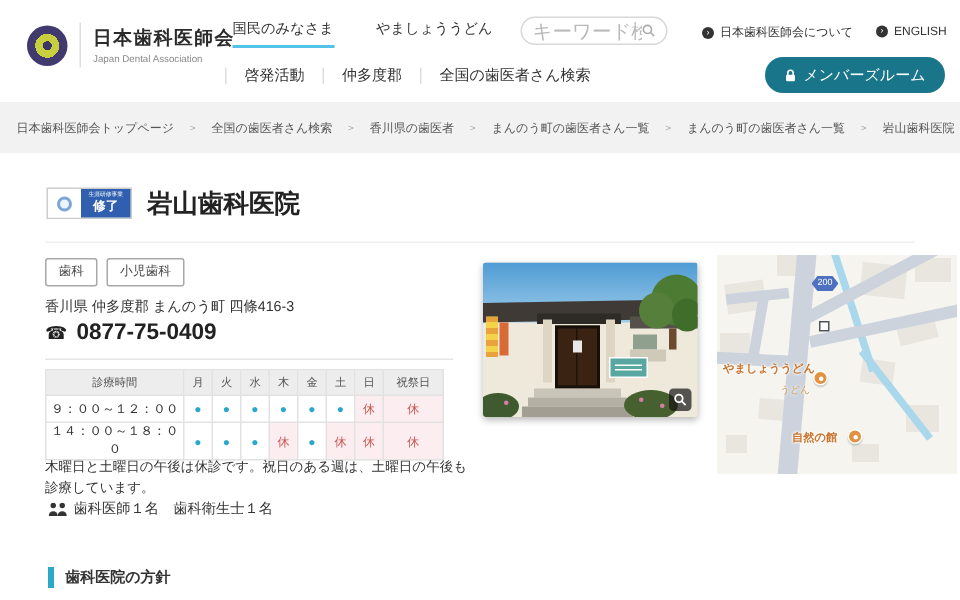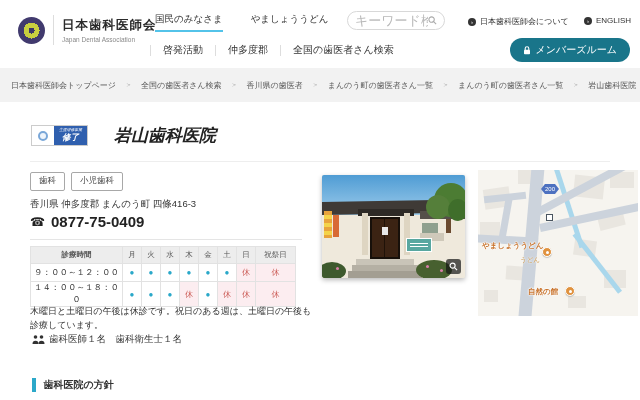--- a/index.html
+++ b/index.html
@@ -39,21 +39,21 @@
                  background:#19758a; border:none; border-radius:12px; color:#fff; font-size:10px;
                  display:flex; align-items:center; gap:5px; cursor:pointer; font-family:inherit; }
 
   
   .breadcrumb { position:absolute; top:68px; left:0; width:640px; height:34px; background:#f2f2f2;
                 display:flex; align-items:center; padding-left:11px; font-size:8px; color:#555; gap:9px; }
   .bc-link { cursor:pointer; }
   .bc-sep { color:#999; font-size:7px; }
 
   
-  .clinic-title-row { position:absolute; left:31px; top:124px; display:flex; align-items:center; gap:26px;font-style:italic; }
+  .clinic-title-row { position:absolute; left:31px; top:124px; display:flex; align-items:center; gap:10px; }
   .badge { display:flex; height:21px; border:1px solid #ccc; }
   .badge-left { width:22px; background:#fff; display:flex; align-items:center; justify-content:center; }
   .badge-emblem { width:10px; height:10px; border:2px solid #7aa7d8; border-radius:50%; background:#eef4fb; }
   .badge-right { width:33px; background:#2f5fae; color:#fff; display:flex; flex-direction:column;
                  align-items:center; justify-content:center; line-height:1.1; }
   .badge-small { font-size:4.5px; transform:scale(.85); white-space:nowrap; }
   .badge-large { font-size:8.5px; font-weight:bold; }
   .clinic-name { font-size:17px; font-weight:bold; color:#222; }
   .title-divider { position:absolute; left:30px; top:161px; width:580px; border-top:1px solid #eee; }
 
@@ -62,21 +62,21 @@
   .tag { border:1px solid #a8a8a8; border-radius:2px; font-size:8.5px; padding:2px 8px 3px; color:#444; background:#fff; }
   .address { position:absolute; left:30px; top:198px; font-size:9.5px; color:#333; }
   .phone { position:absolute; left:30px; top:213px; font-size:15px; font-weight:bold; color:#222;
            display:flex; align-items:center; gap:6px; cursor:pointer; }
   .phone-glyph { font-size:12px; font-weight:normal; }
   .left-divider { position:absolute; left:30px; top:239px; width:272px; border-top:1px solid #e5e5e5; }
 
   .sched { position:absolute; left:30px; top:246px; border-collapse:collapse; table-layout:fixed; }
   .sched th, .sched td { border:1px solid #e2e2e2; text-align:center; vertical-align:middle; }
   .sched th { background:#ededed; font-size:7.5px; font-weight:normal; color:#555; height:17px; }
-  .sched .col-time { width:92px;font-weight:bold; }
+  .sched .col-time { width:92px; }
   .sched .col-day { width:19px; }
   .sched .col-hol { width:40px; }
   .sched td { height:18px; background:#fff; }
   .time-cell { font-size:8.5px; color:#333; }
   .sched-cell.open { color:#2aa8c9; font-size:8px; }
   .sched-cell.closed { color:#c9554f; background:#fcedf0; font-size:8px; }
 
   .note { position:absolute; left:30px; top:305px; width:288px; font-size:9px; line-height:1.55; color:#333; }
   .staff { position:absolute; left:32px; top:333px; display:flex; align-items:center; gap:4px; font-size:9.5px; color:#333; }
 

